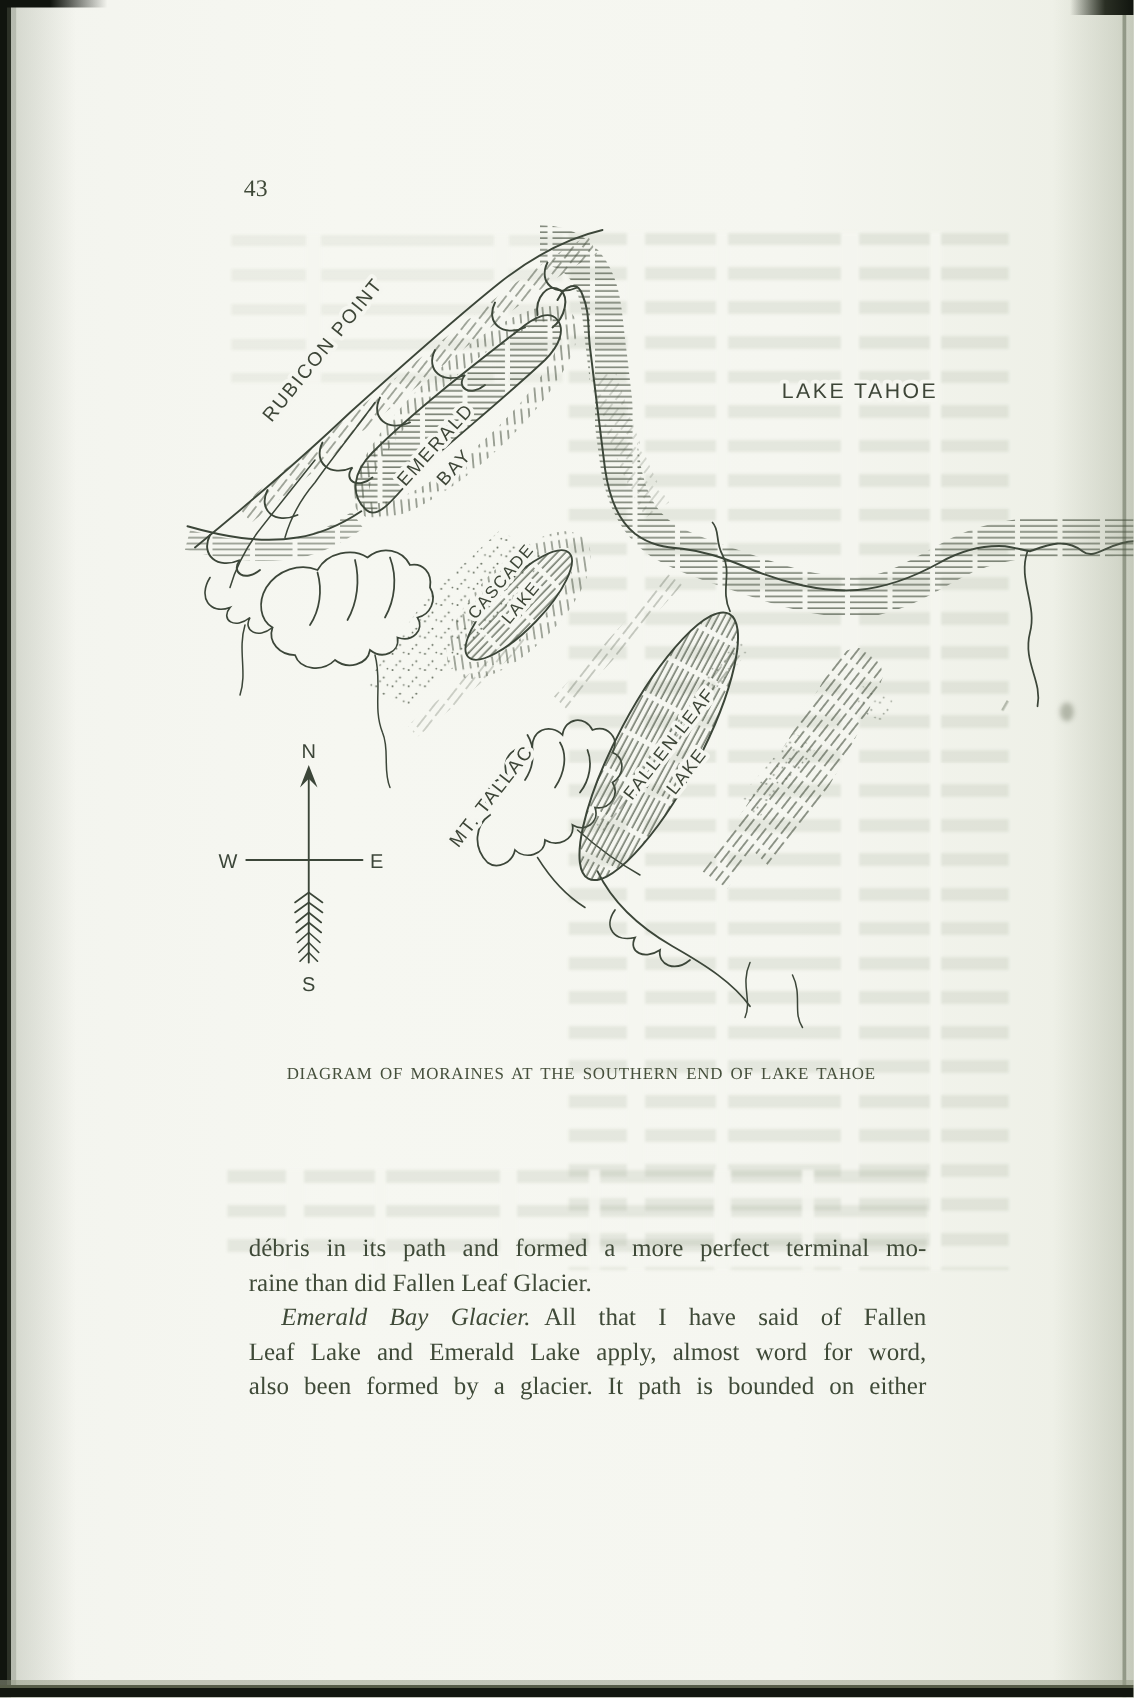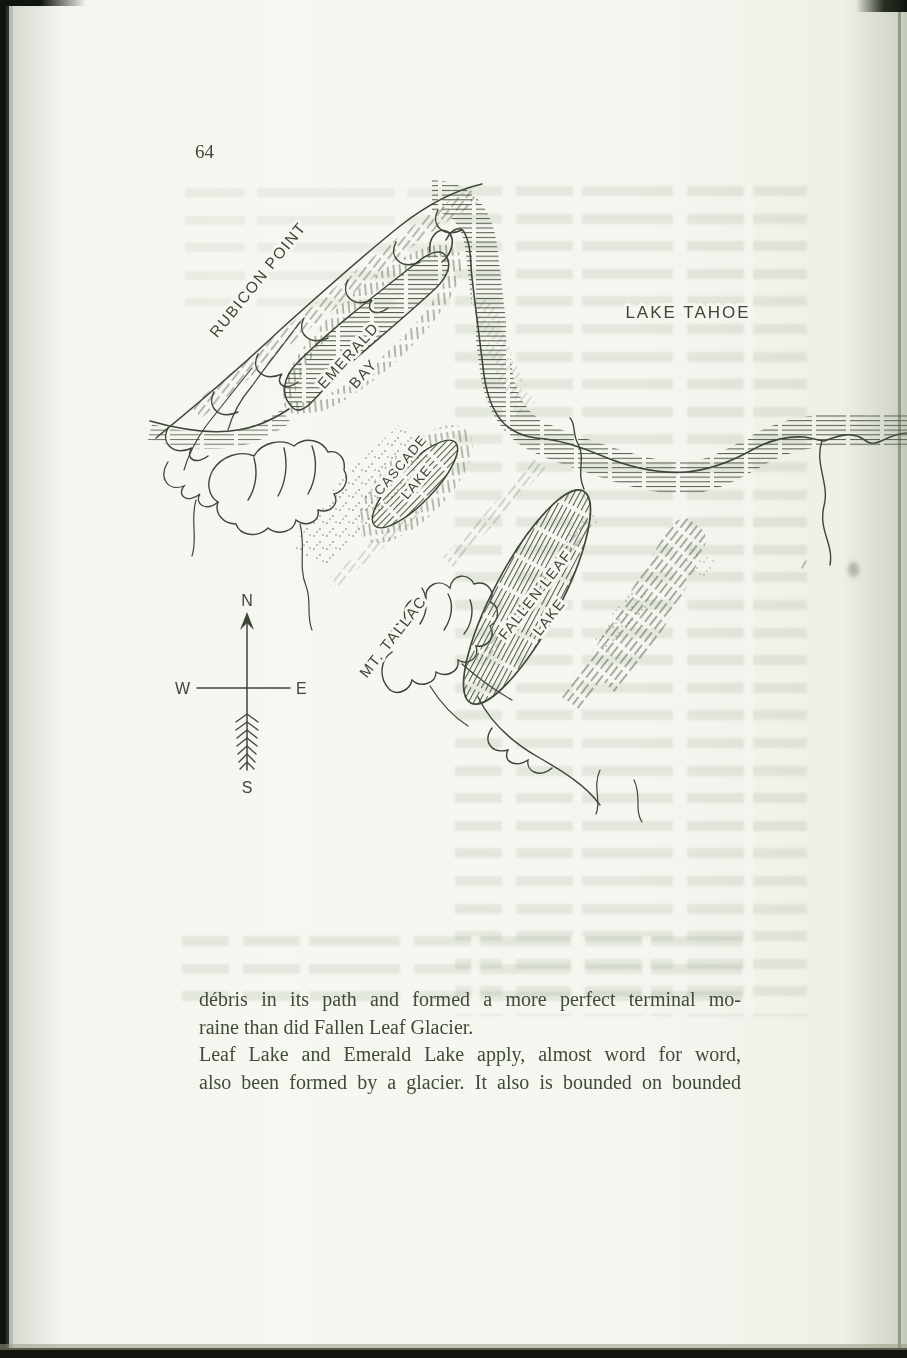--- a/index.html
+++ b/index.html
@@ -188,28 +188,30 @@
       <text transform="translate(352,359) rotate(-48)" font-size="15" letter-spacing="1.5">EMERALD</text>
       <text transform="translate(367,377) rotate(-48)" font-size="15" letter-spacing="1.5">BAY</text>
       <text transform="translate(404,468) rotate(-50)" font-size="13.5" letter-spacing="1.2">CASCADE</text>
       <text transform="translate(420,485) rotate(-50)" font-size="13.5" letter-spacing="1.2">LAKE</text>
       <text transform="translate(397,640) rotate(-52)" font-size="15" letter-spacing="1.5">MT. TALLAC</text>
       <text transform="translate(539,598) rotate(-52)" font-size="14.5" letter-spacing="1.3">FALLEN LEAF</text>
       <text transform="translate(553,620) rotate(-52)" font-size="14.5" letter-spacing="1.3">LAKE</text>
     </g>
   </svg>
 
-  <div class="page-number">64</div>
-
+  <div class="page-number">43</div>
+
+  <div class="caption">DIAGRAM OF MORAINES AT THE SOUTHERN END OF LAKE TAHOE</div>
 
   <div class="bodytext">
     <div class="line">débris in its path and formed a more perfect terminal mo-</div>
     <div class="line endpara">raine than did Fallen Leaf Glacier.</div>
+    <div class="line indent"><span class="lead-italic">Emerald Bay Glacier.</span><span>All that I have said of Fallen</span></div>
     <div class="line">Leaf Lake and Emerald Lake apply, almost word for word,</div>
-    <div class="line">also been formed by a glacier.  It also is bounded on bounded</div>
+    <div class="line">also been formed by a glacier.  It path is bounded on either</div>
   </div>
 
   <div class="edge-right-shadow"></div>
   <div class="edge-right-line"></div>
   <div class="edge-left"></div>
   <div class="edge-left-shadow"></div>
   <div class="edge-bottom"></div>
   <div class="edge-top-left"></div>
   <div class="edge-top-right"></div>
   <div class="smudge"></div>

